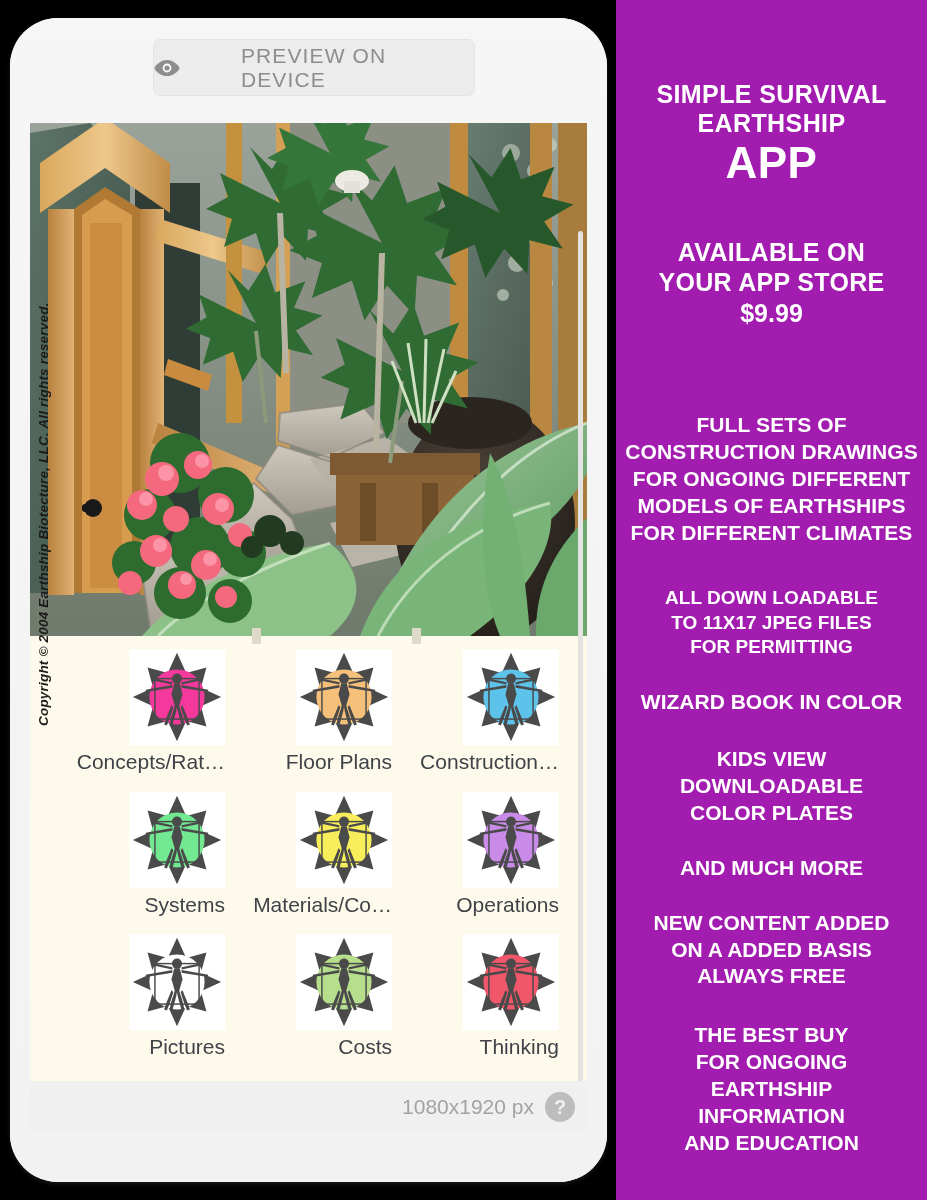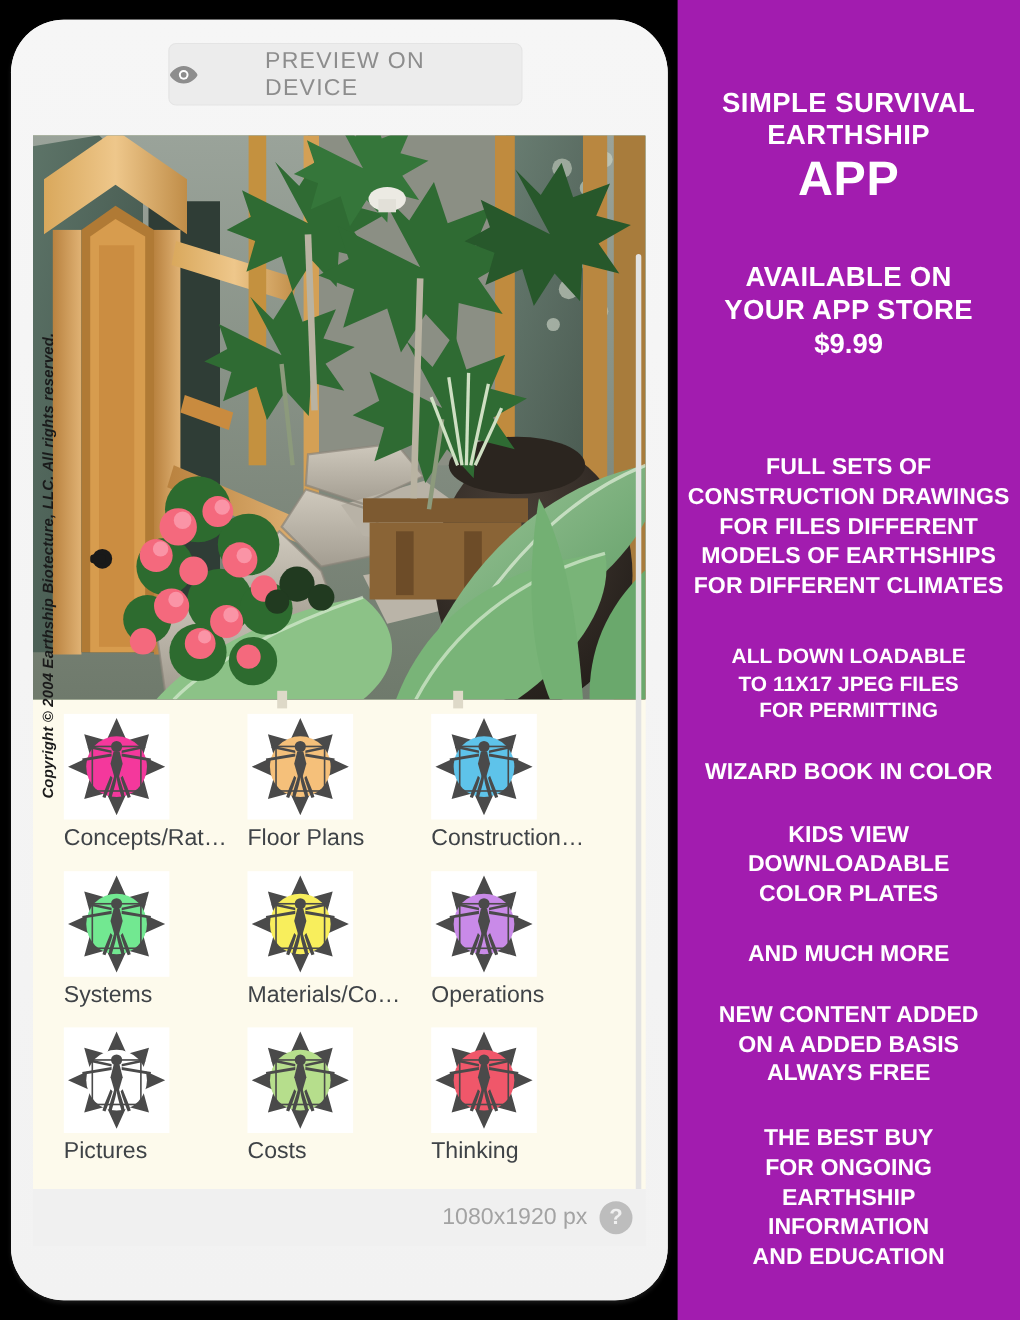--- a/index.html
+++ b/index.html
@@ -62,21 +62,21 @@
   }
 
   
   .grid {
     position: absolute; left: 0; top: 518px; width: 557px; height: 440px;
     display: grid;
     grid-template-columns: repeat(3, 1fr);
     grid-template-rows: repeat(3, 1fr);
     padding: 8px 28px 4px 28px;
   }
-  .cell { display:flex; flex-direction: column; align-items:flex-start; justify-content:flex-start; cursor: pointer; }
+  .cell { display:flex; flex-direction: column; align-items:flex-end; justify-content:flex-start; cursor: pointer; }
   .tile {
     width: 96px; height: 96px; background: #ffffff;
     display:flex; align-items:center; justify-content:center;
   }
   .tile svg { width: 92px; height: 92px; display:block; }
   .cell .cap {
     margin-top: 5px;
     font-size: 21px; color: #3f4347;
     font-family: "Liberation Sans", sans-serif;
     white-space: nowrap;
@@ -589,21 +589,21 @@
 
     <div class="blk tt3">
       <div>AVAILABLE ON</div>
       <div>YOUR APP STORE</div>
     </div>
     <div class="blk tt4">$9.99</div>
 
     <div class="blk b-a">
       <div>FULL SETS OF</div>
       <div>CONSTRUCTION DRAWINGS</div>
-      <div>FOR FILES DIFFERENT</div>
+      <div>FOR ONGOING DIFFERENT</div>
       <div>MODELS OF EARTHSHIPS</div>
       <div>FOR DIFFERENT CLIMATES</div>
     </div>
 
     <div class="blk b-b">
       <div>ALL DOWN LOADABLE</div>
       <div>TO 11X17 JPEG FILES</div>
       <div>FOR PERMITTING</div>
     </div>
 

